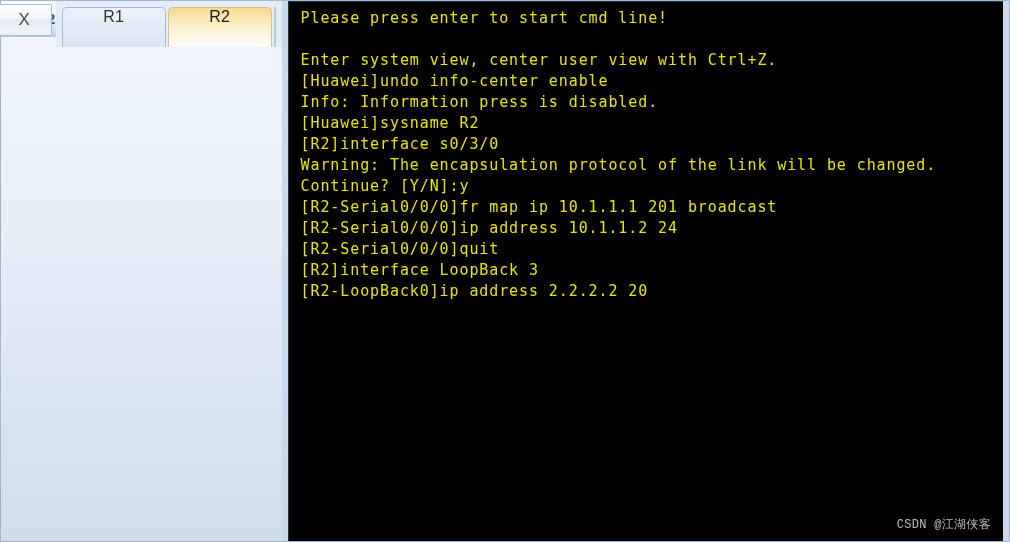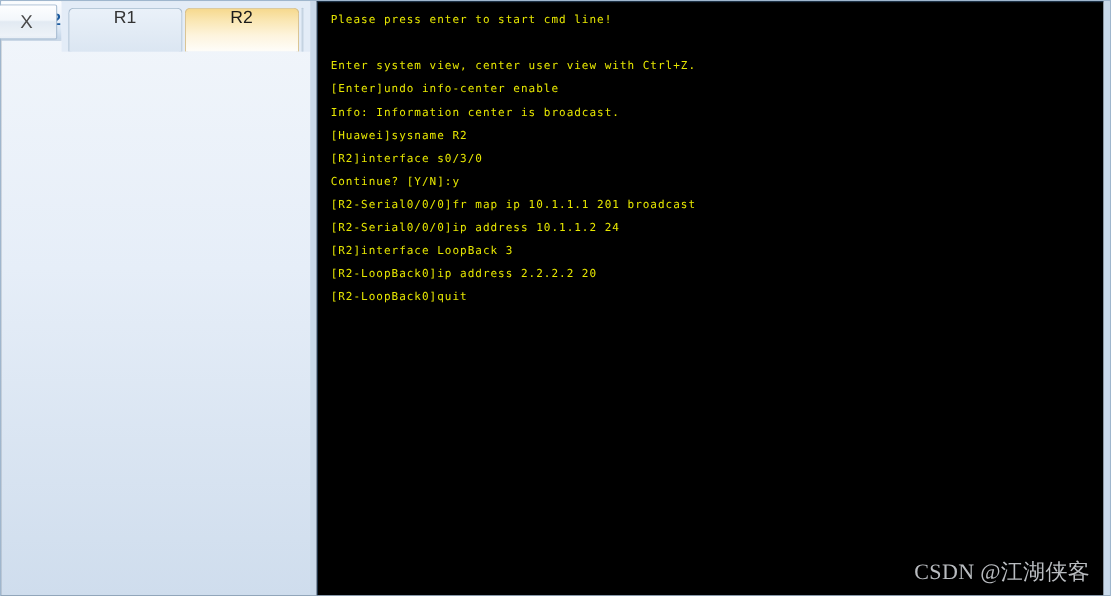--- a/index.html
+++ b/index.html
@@ -147,33 +147,33 @@
     height: 100%;
     background: #000000;
     border-top: 1px solid #20364c;
     border-left: 1px solid #20364c;
     box-sizing: border-box;
     overflow: hidden;
     padding: 6px 0 0 12px;
   }
   .term-line {
     font-family: "DejaVu Sans Mono", "Liberation Mono", monospace;
-    font-size: 10px;
+    font-size: 15px;
     line-height: 21px;
     color: #e6e600;
     white-space: pre;
     letter-spacing: 0.9px;
     height: 21px;
   }
   .watermark {
     position: absolute;
     right: 12px;
     bottom: 8px;
-    font-family: Liberation Serif, serif;
-    font-size: 20px;
+    font-family: Liberation Mono, monospace;
+    font-size: 12px;
     color: #b9bcc0;
     white-space: nowrap;
     letter-spacing: .3px;
   }
 </style>
 </head>
 <body>
 
 <div class="window">
 
@@ -229,28 +229,29 @@
       <span>R2</span>
     </div>
     <div class="tab-filler"></div>
   </div>
 
   <div class="terminal-wrap">
     <div class="terminal">
       <div class="term-line">Please press enter to start cmd line!</div>
       <div class="term-line"></div>
       <div class="term-line">Enter system view, center user view with Ctrl+Z.</div>
-      <div class="term-line">[Enter]undo info-center enable</div>
-      <div class="term-line">Info: Information center is broadcast.</div>
+      <div class="term-line">[Huawei]undo info-center enable</div>
+      <div class="term-line">Info: Information press is disabled.</div>
       <div class="term-line">[Huawei]sysname R2</div>
       <div class="term-line">[R2]interface s0/3/0</div>
+      <div class="term-line">Warning: The encapsulation protocol of the link will be changed.</div>
       <div class="term-line">Continue? [Y/N]:y</div>
       <div class="term-line">[R2-Serial0/0/0]fr map ip 10.1.1.1 201 broadcast</div>
       <div class="term-line">[R2-Serial0/0/0]ip address 10.1.1.2 24</div>
+      <div class="term-line">[R2-Serial0/0/0]quit</div>
       <div class="term-line">[R2]interface LoopBack 3</div>
       <div class="term-line">[R2-LoopBack0]ip address 2.2.2.2 20</div>
-      <div class="term-line">[R2-LoopBack0]quit</div>
 
       <div class="watermark">CSDN @江湖侠客</div>
     </div>
   </div>
 
 </div>
 
 </body></html>

